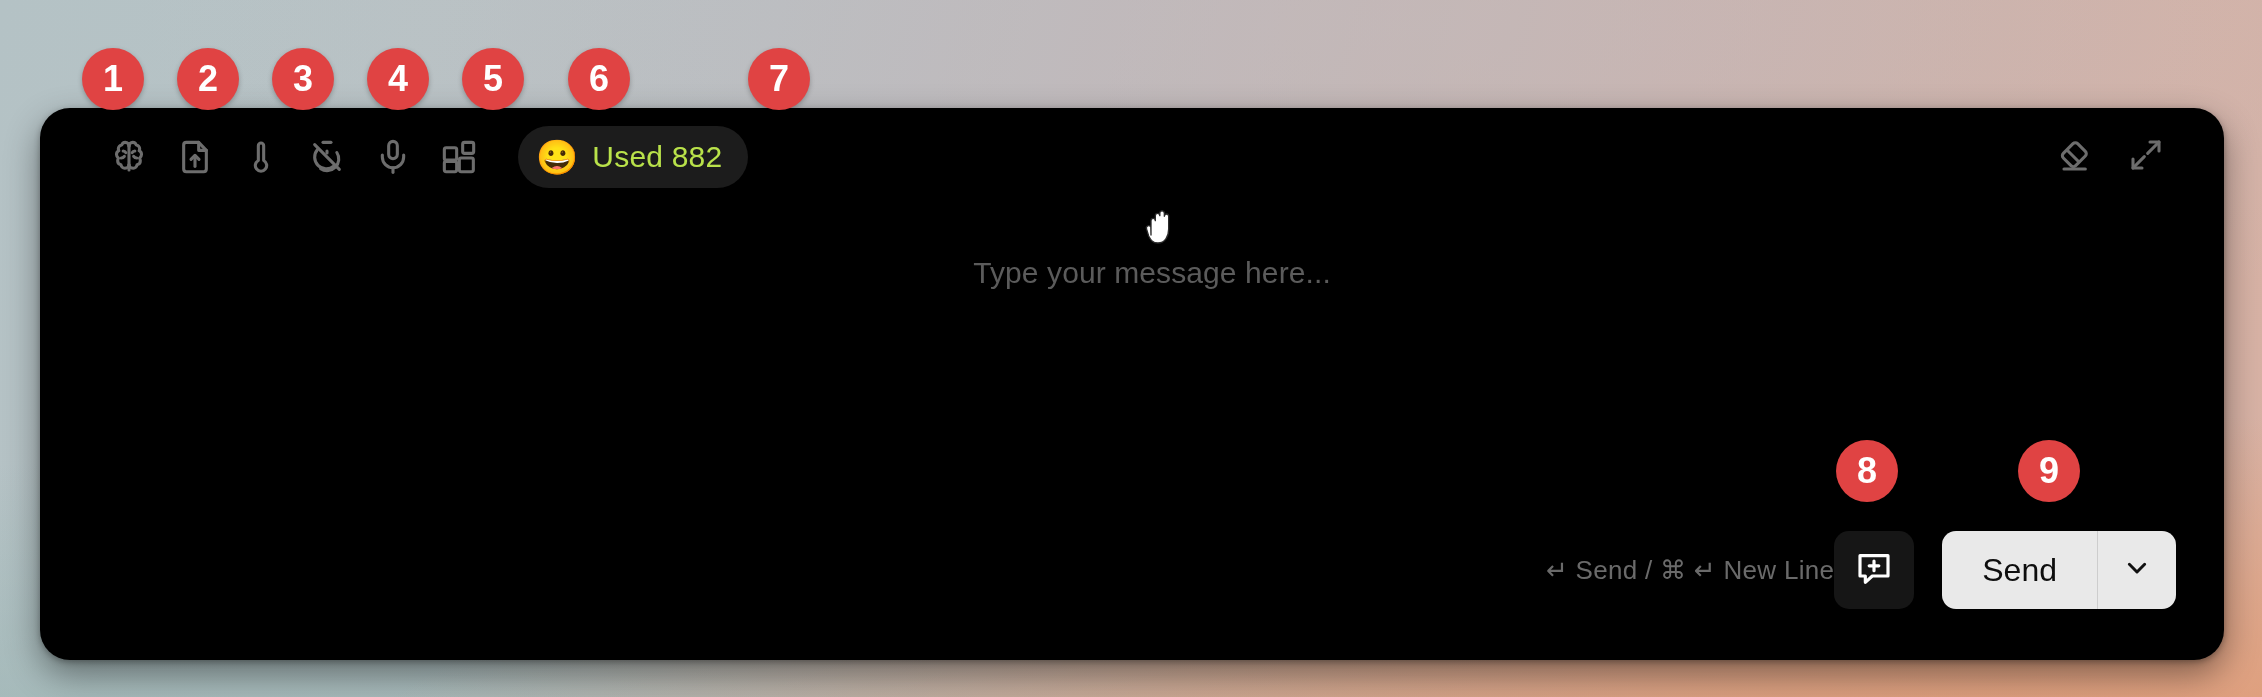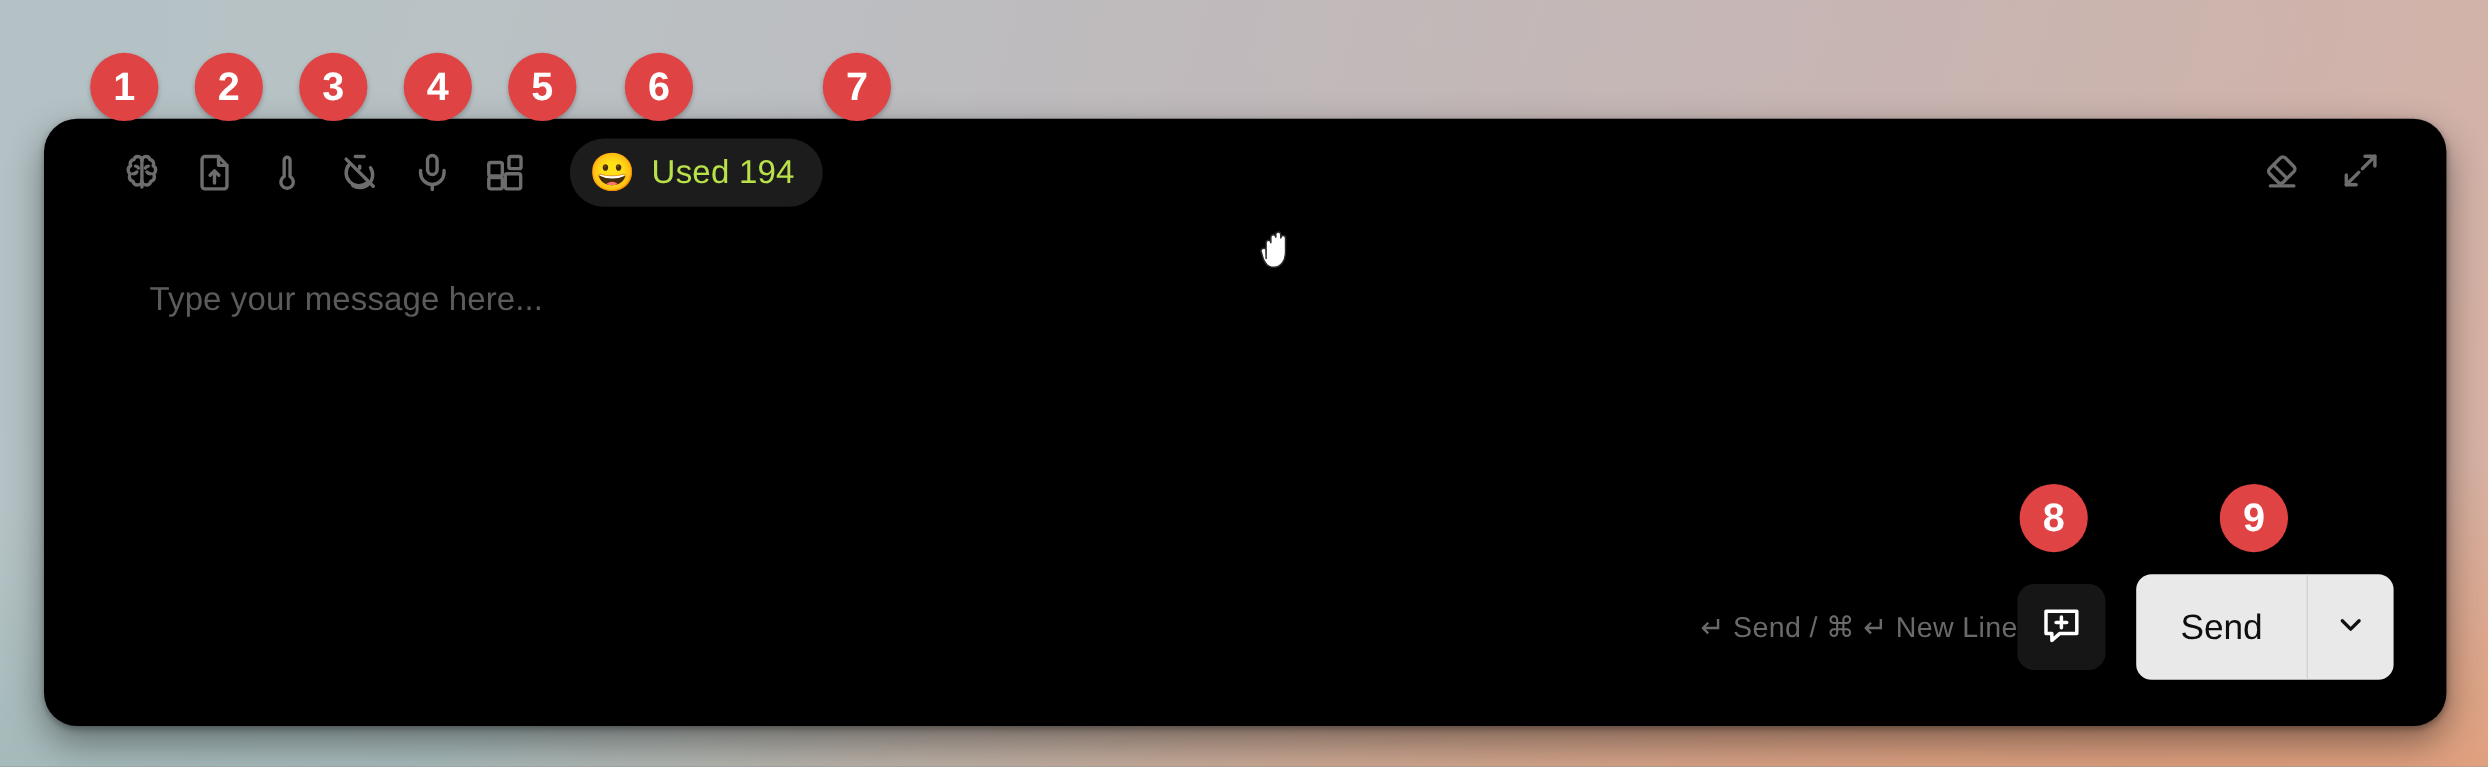--- a/index.html
+++ b/index.html
@@ -128,20 +128,21 @@
     top: 98px;
     right: 0;
     bottom: 110px;
     padding: 50px 56px 0 96px;
   }
   #placeholder {
     color: #5b5b5b;
     font-size: 30px;
     letter-spacing: 0.1px;
     user-select: none;
+    text-align: center;
   }
 
   
   #footer {
     position: absolute;
     left: 0;
     right: 0;
     bottom: 0;
     height: 150px;
     display: flex;
@@ -167,21 +168,21 @@
     align-items: center;
     justify-content: center;
     cursor: pointer;
     margin-right: 28px;
     flex: 0 0 auto;
   }
 
   #send-group {
     display: flex;
     align-items: stretch;
-    height: 96px;
+    height: 78px;
     background: #e9e9e9;
     border-radius: 14px;
     overflow: hidden;
     flex: 0 0 auto;
   }
   #send-button {
     display: flex;
     align-items: center;
     justify-content: center;
     padding: 0 40px;
@@ -313,21 +314,21 @@
             <rect x="3.2" y="6.4" width="7.4" height="7.4" rx="1.1"></rect>
             <rect x="3.2" y="14.6" width="7.4" height="6.2" rx="1.1"></rect>
             <rect x="12.2" y="12.6" width="8.4" height="8.2" rx="1.1"></rect>
           </g>
         </svg>
       </span>
     </div>
 
     <div id="usage-badge">
       <span id="usage-emoji">😀</span>
-      <span id="usage-text">Used 194</span>
+      <span id="usage-text">Used 882</span>
     </div>
 
     <div id="toolbar-spacer"></div>
 
     <div class="tool-btn-right">
       <span>
         <svg width="40" height="40" viewBox="0 0 24 24">
           <g class="tool-icon-stroke">
             <path d="M18.8 12.6 13 18.4a2 2 0 0 1-2.8 0L5.6 13.8a2 2 0 0 1 0-2.8l5.8-5.8a2 2 0 0 1 2.8 0l4.6 4.6a2 2 0 0 1 0 2.8z"></path>
             <path d="M8.4 9.6l6 6"></path>

